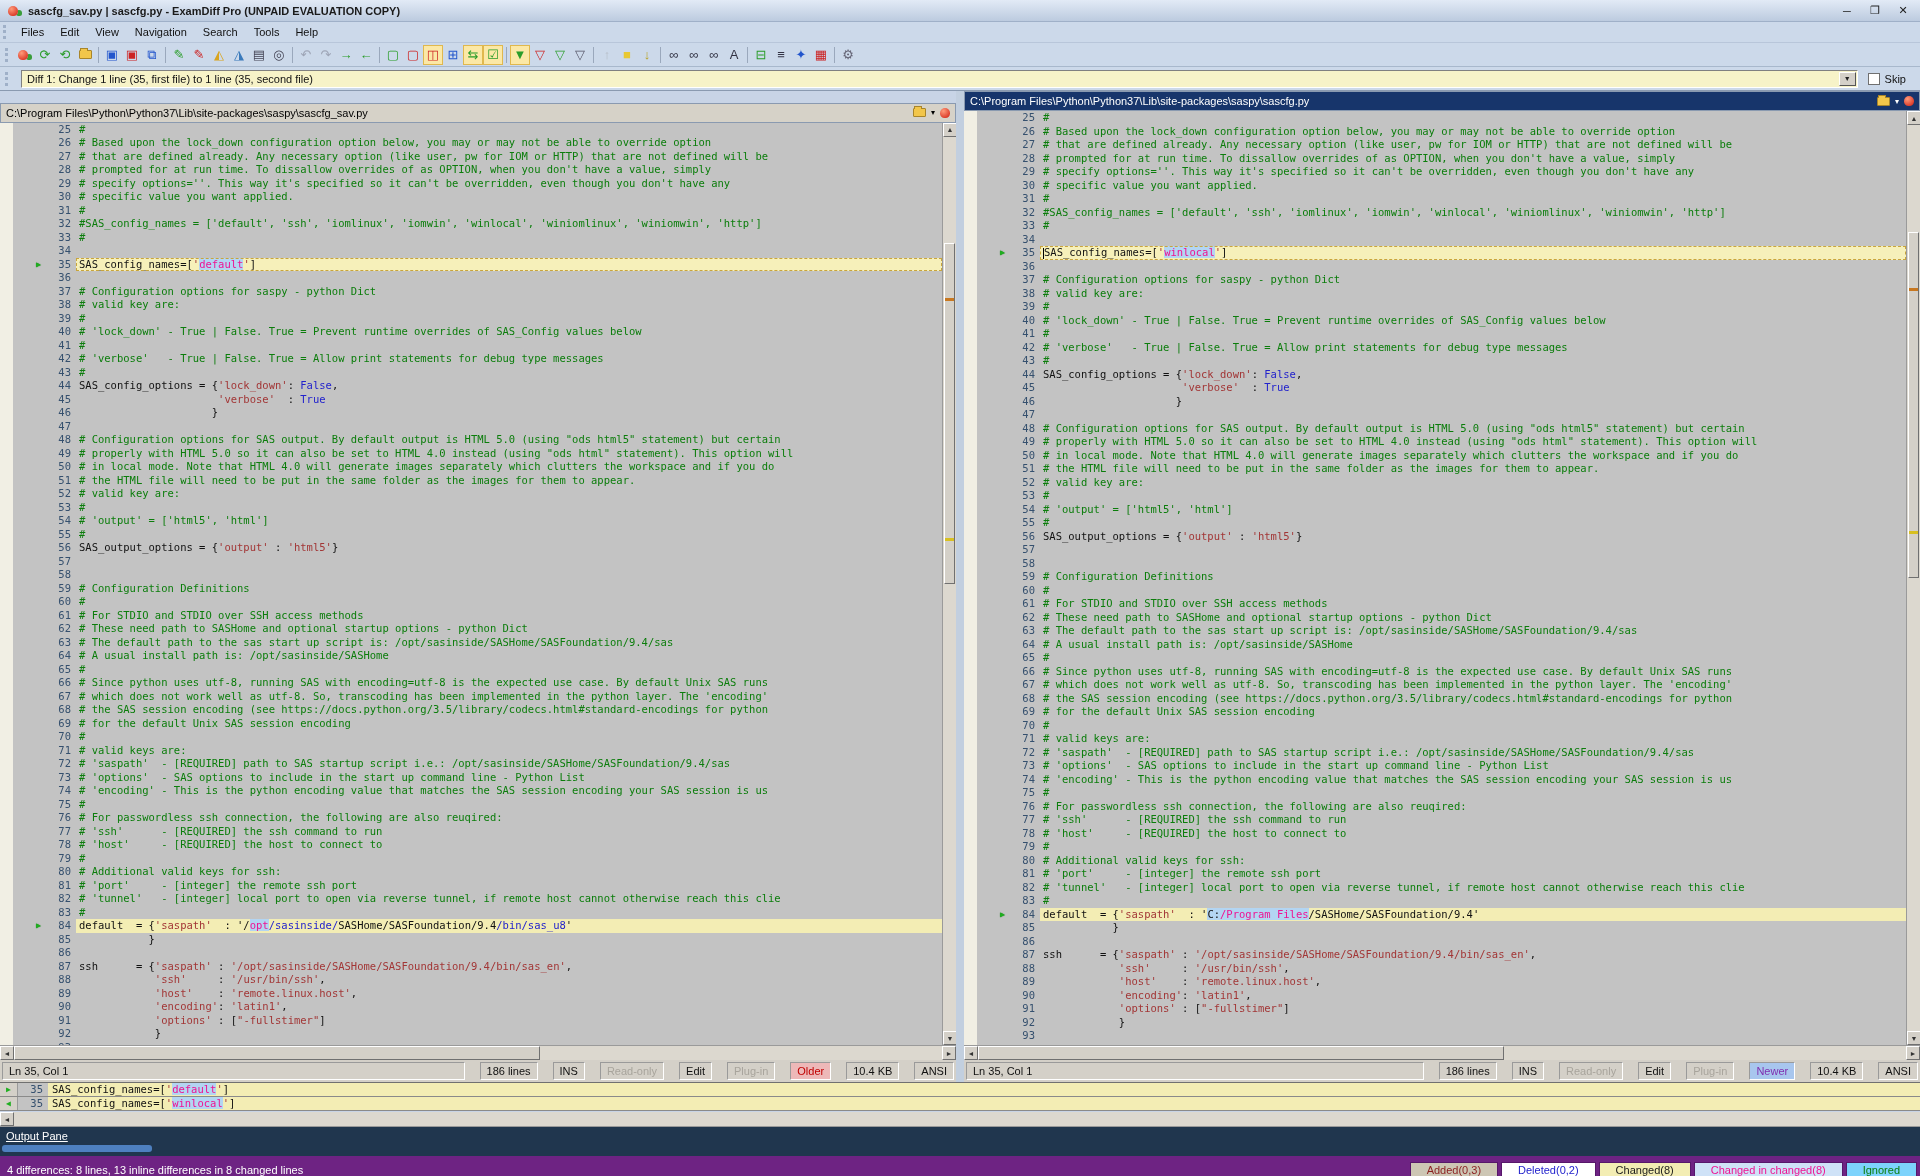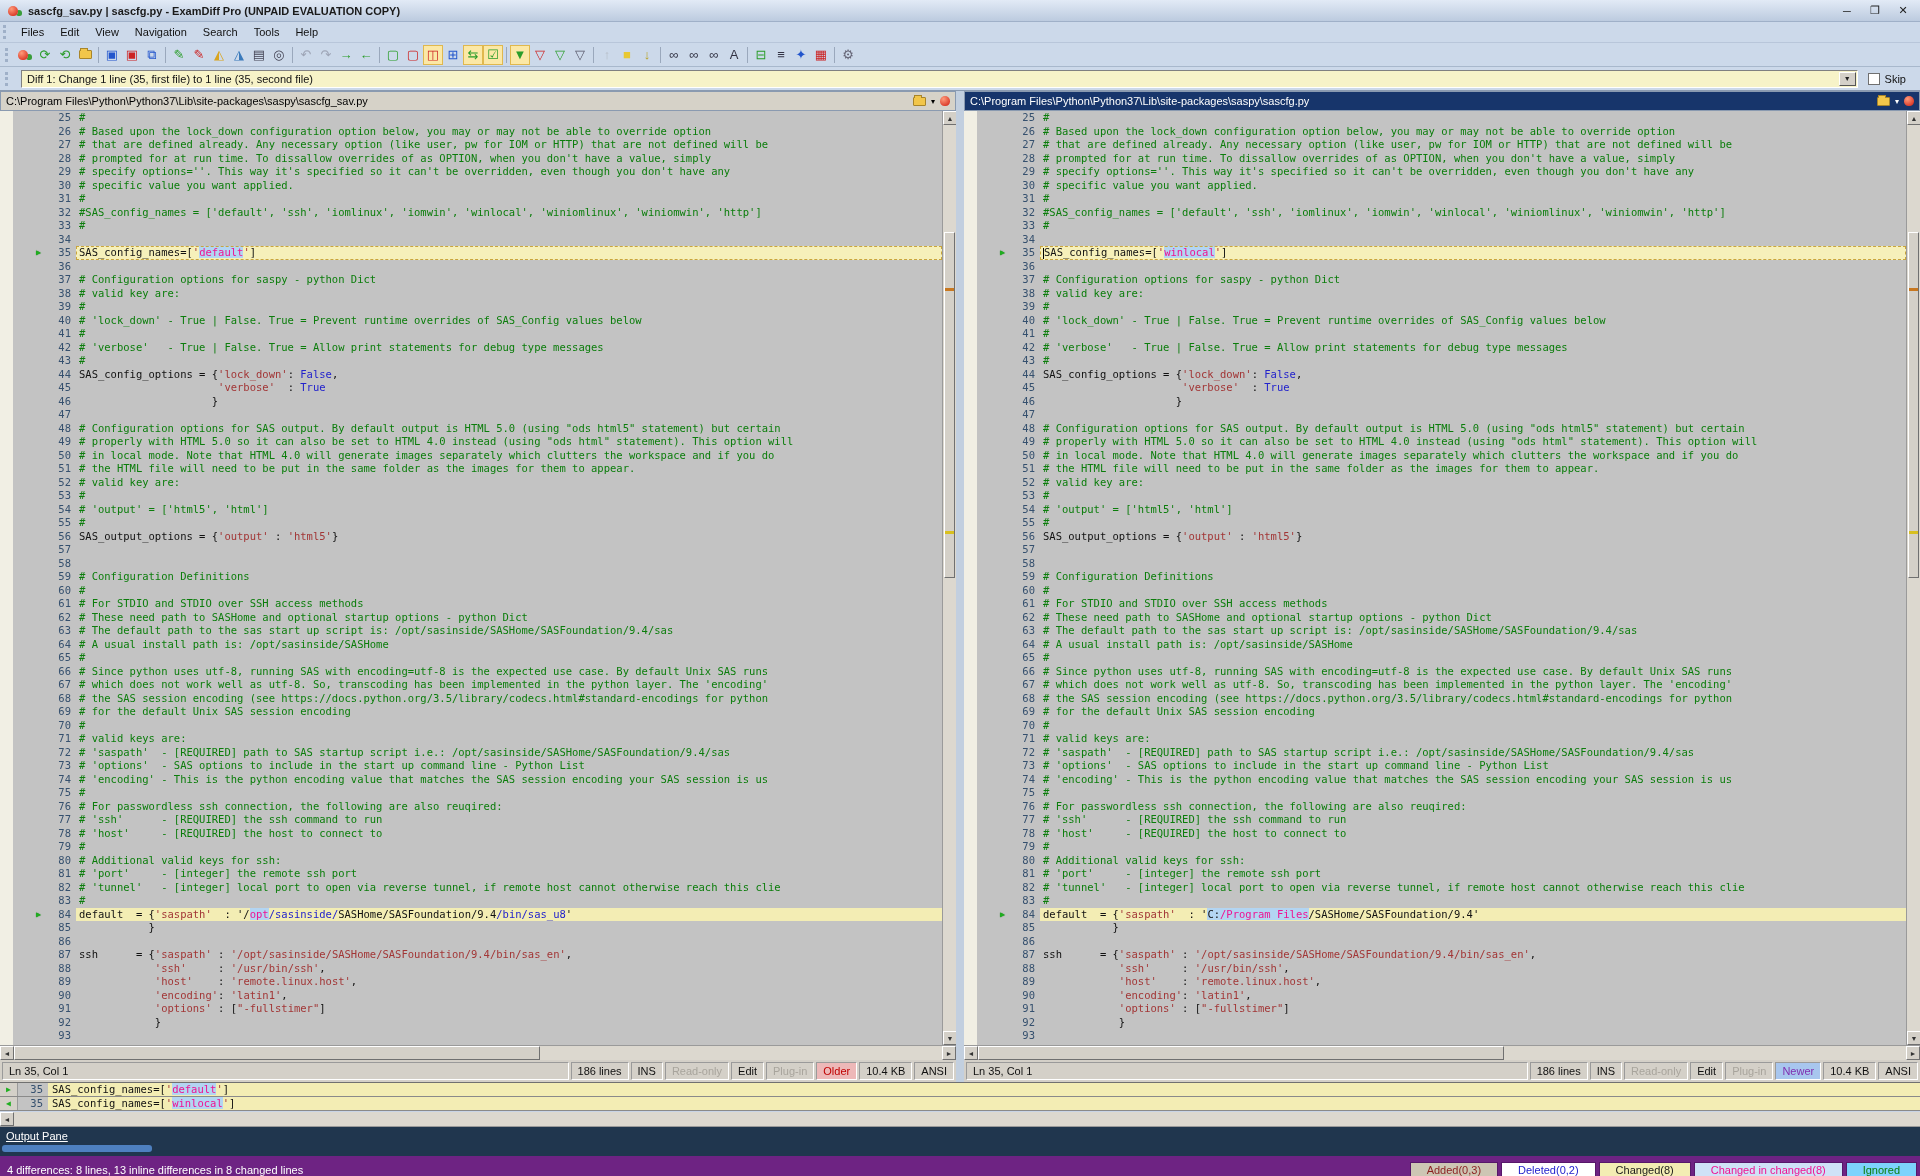--- a/index.html
+++ b/index.html
@@ -36,21 +36,21 @@
   #diff-combo .txt { flex:1; padding-left:5px; }
   .combo-btn { width:17px; height:14px; margin:1px; background:#d4d0c8; border:1px solid; border-color:#fff #555 #555 #fff;
     display:flex; align-items:center; justify-content:center; font-size:7px; color:#222; }
   #skip { display:flex; align-items:center; gap:5px; margin:0 8px 0 4px; }
   .checkbox { width:12px; height:12px; background:#fff; border:1px solid #707070; }
   
   #main { display:flex; height:991px; }
   .pane { width:956px; display:flex; flex-direction:column; }
   #splitter { width:8px; background:#c2cfdf; }
   .pane-header { height:20px; display:flex; align-items:center; padding:0 5px; border:1px solid #8a9ab0; gap:5px; }
-  .pane-header.inactive { background:#d6d2c8; color:#000; }
+  .pane-header.inactive { background:#d6d2c8; color:#000;margin-top:12px; }
   .pane-header.active { background:#17356b; color:#fff; }
   .ph-path { flex:1; white-space:nowrap; overflow:hidden; }
   .caret { font-size:8px; }
   .editor { height:934px; position:relative; overflow:hidden;
     background:linear-gradient(90deg,#f1efe4 0,#f1efe4 13px,#c3c3c3 13px); }
   .lines { position:absolute; left:0; top:0; right:14px; bottom:0; overflow:hidden;padding-left:35px; }
   .cl { display:flex; height:13.5px; line-height:13.5px; font-family:"DejaVu Sans Mono",monospace; font-size:10.5px; white-space:pre; }
   .mg { width:13px; flex:none; position:relative; }
   .ln { width:28px; flex:none; text-align:right; padding-right:5px; color:#35506e; }
   .ct { flex:1; overflow:hidden; padding-left:3px; }
@@ -64,21 +64,21 @@
   .vscroll { position:absolute; right:0; top:0; bottom:0; width:14px; background:#dcd8cf; border-left:1px solid #9a9a9a; }
   .sbtn { width:14px; height:14px; background:#d4d0c8; border:1px solid; border-color:#fff #707070 #707070 #fff;
     display:flex; align-items:center; justify-content:center; font-size:7px; color:#333; }
   .sbtn.down { position:absolute; bottom:0; }
   .vthumb { position:absolute; left:1px; right:1px; top:13%; height:37%; background:#d4d0c8;
     border:1px solid; border-color:#fff #707070 #707070 #fff; }
   .mk { position:absolute; left:2px; right:2px; height:3px; }
   .hscroll { height:15px; background:#dcd8cf; border-top:1px solid #9a9a9a; display:flex; }
   .hthumb { width:55%; background:#d4d0c8; border:1px solid; border-color:#fff #707070 #707070 #fff; }
   
-  .status { height:22px; background:#d4d0c8; display:flex; gap:2px; padding:2px; }
+  .status { height:22px; background:#d4d0c8; display:flex; gap:15px; padding:2px; }
   .sf { border:1px solid; border-color:#9a9a9a #fff #fff #9a9a9a; padding:2px 6px; white-space:nowrap; }
   .sf.pos { flex:1; }
   .sf.dis { color:#a8a49c; }
   .sf.older { background:#edb8b8; color:#c00000; }
   .sf.newer { background:#a8c6ee; color:#8030b0; }
   
   #bottom-diff { height:30px; border-top:1px solid #707070; }
   .bd-row { height:14px; display:flex; font-family:"DejaVu Sans Mono",monospace; font-size:10.5px; line-height:13px; white-space:pre;
     border-bottom:1px solid #8a8a8a; }
   .bd-icon { width:18px; background:#d4d0c8; border-right:1px solid #9a9a9a; display:flex; align-items:center; justify-content:center;

